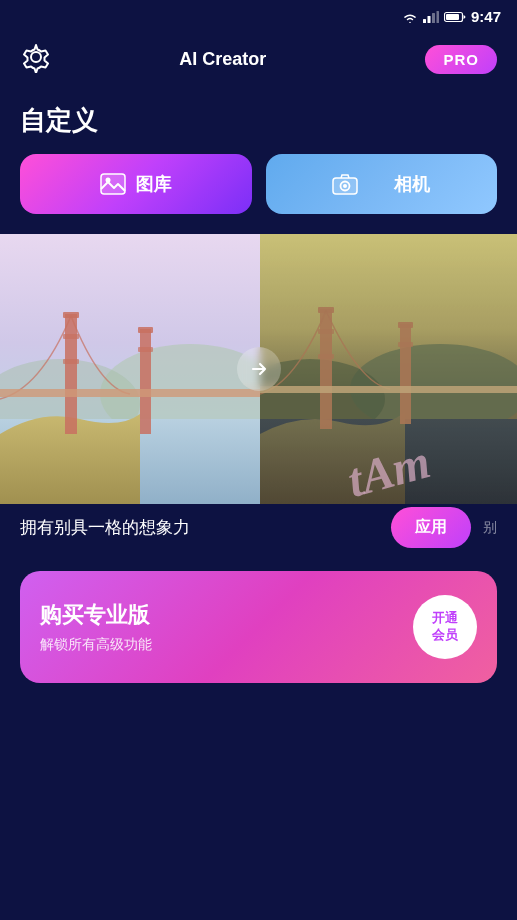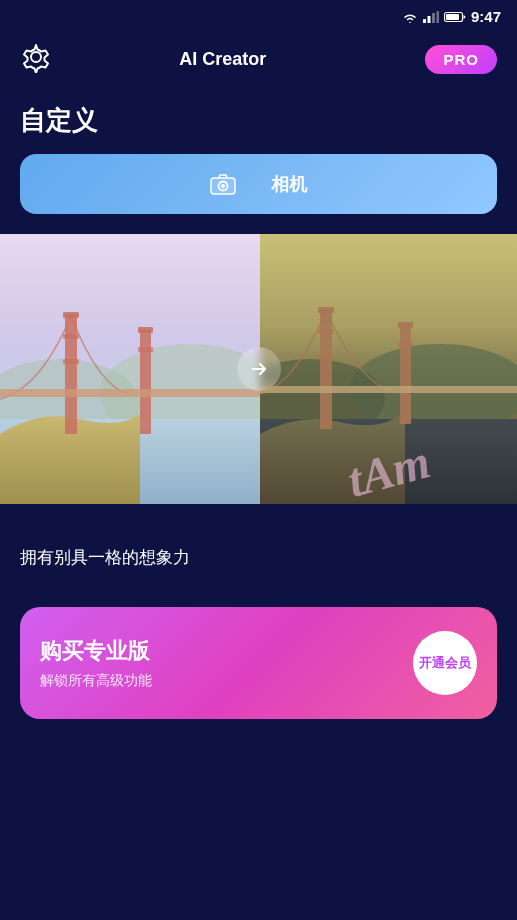--- a/index.html
+++ b/index.html
@@ -154,23 +154,22 @@
     .arrow-circle svg {
       width: 22px;
       height: 22px;
     }
 
     
     .apply-row {
       display: flex;
       align-items: center;
       justify-content: space-between;
-      padding: 18px 20px;
+      padding: 3px 20px;
       overflow: hidden;
-      margin-top: 24px;
     }
     .apply-text {
       font-size: 17px;
       font-weight: 500;
       color: white;
     }
     .apply-btn {
       background: linear-gradient(135deg, #ff4fd8, #c040fb);
       color: white;
       font-size: 16px;
@@ -207,21 +206,21 @@
     .pro-card-text p {
       font-size: 14px;
       color: rgba(255,255,255,0.85);
     }
     .pro-card-btn {
       width: 64px;
       height: 64px;
       background: white;
       border-radius: 50%;
       display: flex;
-      flex-direction: row;
+      flex-direction: column;
       align-items: center;
       justify-content: center;
       cursor: pointer;
       flex-shrink: 0;
     }
     .pro-card-btn span {
       color: #c040fb;
       font-size: 13px;
       font-weight: 700;
       line-height: 1.3;
@@ -263,20 +262,28 @@
       <path d="M16 4 L17.5 8.5 Q19.5 9 21 10.5 L25.5 9.5 L28 13.5 L24.5 16.5 Q24.5 18 24.5 19.5 L28 22.5 L25.5 26.5 L21 25.5 Q19.5 27 17.5 27.5 L16 32 L14.5 27.5 Q12.5 27 11 25.5 L6.5 26.5 L4 22.5 L7.5 19.5 Q7.5 18 7.5 16.5 L4 13.5 L6.5 9.5 L11 10.5 Q12.5 9 14.5 8.5 Z" stroke="white" stroke-width="2" fill="none" stroke-linejoin="round"></path>
     </svg>
   </div>
   <h1 class="header-title">AI Creator</h1>
   <div class="pro-badge">PRO</div>
 </div>
 
 <div class="section-title">自定义</div>
 
 <div class="action-buttons">
+  <button class="action-btn btn-gallery">
+    <svg width="26" height="22" viewBox="0 0 26 22" fill="white">
+      <rect x="1" y="1" width="24" height="20" rx="3" stroke="white" stroke-width="1.5" fill="rgba(255,255,255,0.2)"></rect>
+      <circle cx="8" cy="7" r="2.5" fill="white"></circle>
+      <path d="M1 16 L8 9 L14 15 L18 11 L25 18" stroke="white" stroke-width="2" fill="none" stroke-linejoin="round"></path>
+    </svg>
+    <span>图库</span>
+  </button>
   <button class="action-btn btn-camera">
     <svg width="26" height="22" viewBox="0 0 26 22" fill="white">
       <rect x="1" y="5" width="24" height="16" rx="3" stroke="white" stroke-width="1.5" fill="rgba(255,255,255,0.2)"></rect>
       <path d="M9 5 L10 2 L16 2 L17 5" stroke="white" stroke-width="1.5" fill="none"></path>
       <circle cx="13" cy="13" r="4.5" stroke="white" stroke-width="1.8" fill="none"></circle>
       <circle cx="13" cy="13" r="2" fill="white"></circle>
     </svg>
     <span>相机</span>
   </button>
 </div>
@@ -376,20 +383,24 @@
     <div class="arrow-circle">
       <svg viewBox="0 0 22 22" fill="white">
         <path d="M5 11 L17 11 M12 6 L17 11 L12 16" stroke="white" stroke-width="2.2" stroke-linecap="round" stroke-linejoin="round" fill="none"></path>
       </svg>
     </div>
   </div>
 </div>
 
 <div class="apply-row">
   <span class="apply-text">拥有别具一格的想象力</span>
+  <div style="display:flex; align-items:center; gap:4px;">
+    <button class="apply-btn">应用</button>
+    <span class="next-text">别</span>
+  </div>
 </div>
 
 <div class="pro-card">
   <div class="pro-card-text">
     <h3>购买专业版</h3>
     <p>解锁所有高级功能</p>
   </div>
   <div class="pro-card-btn">
     <span>开通</span>
     <span>会员</span>

